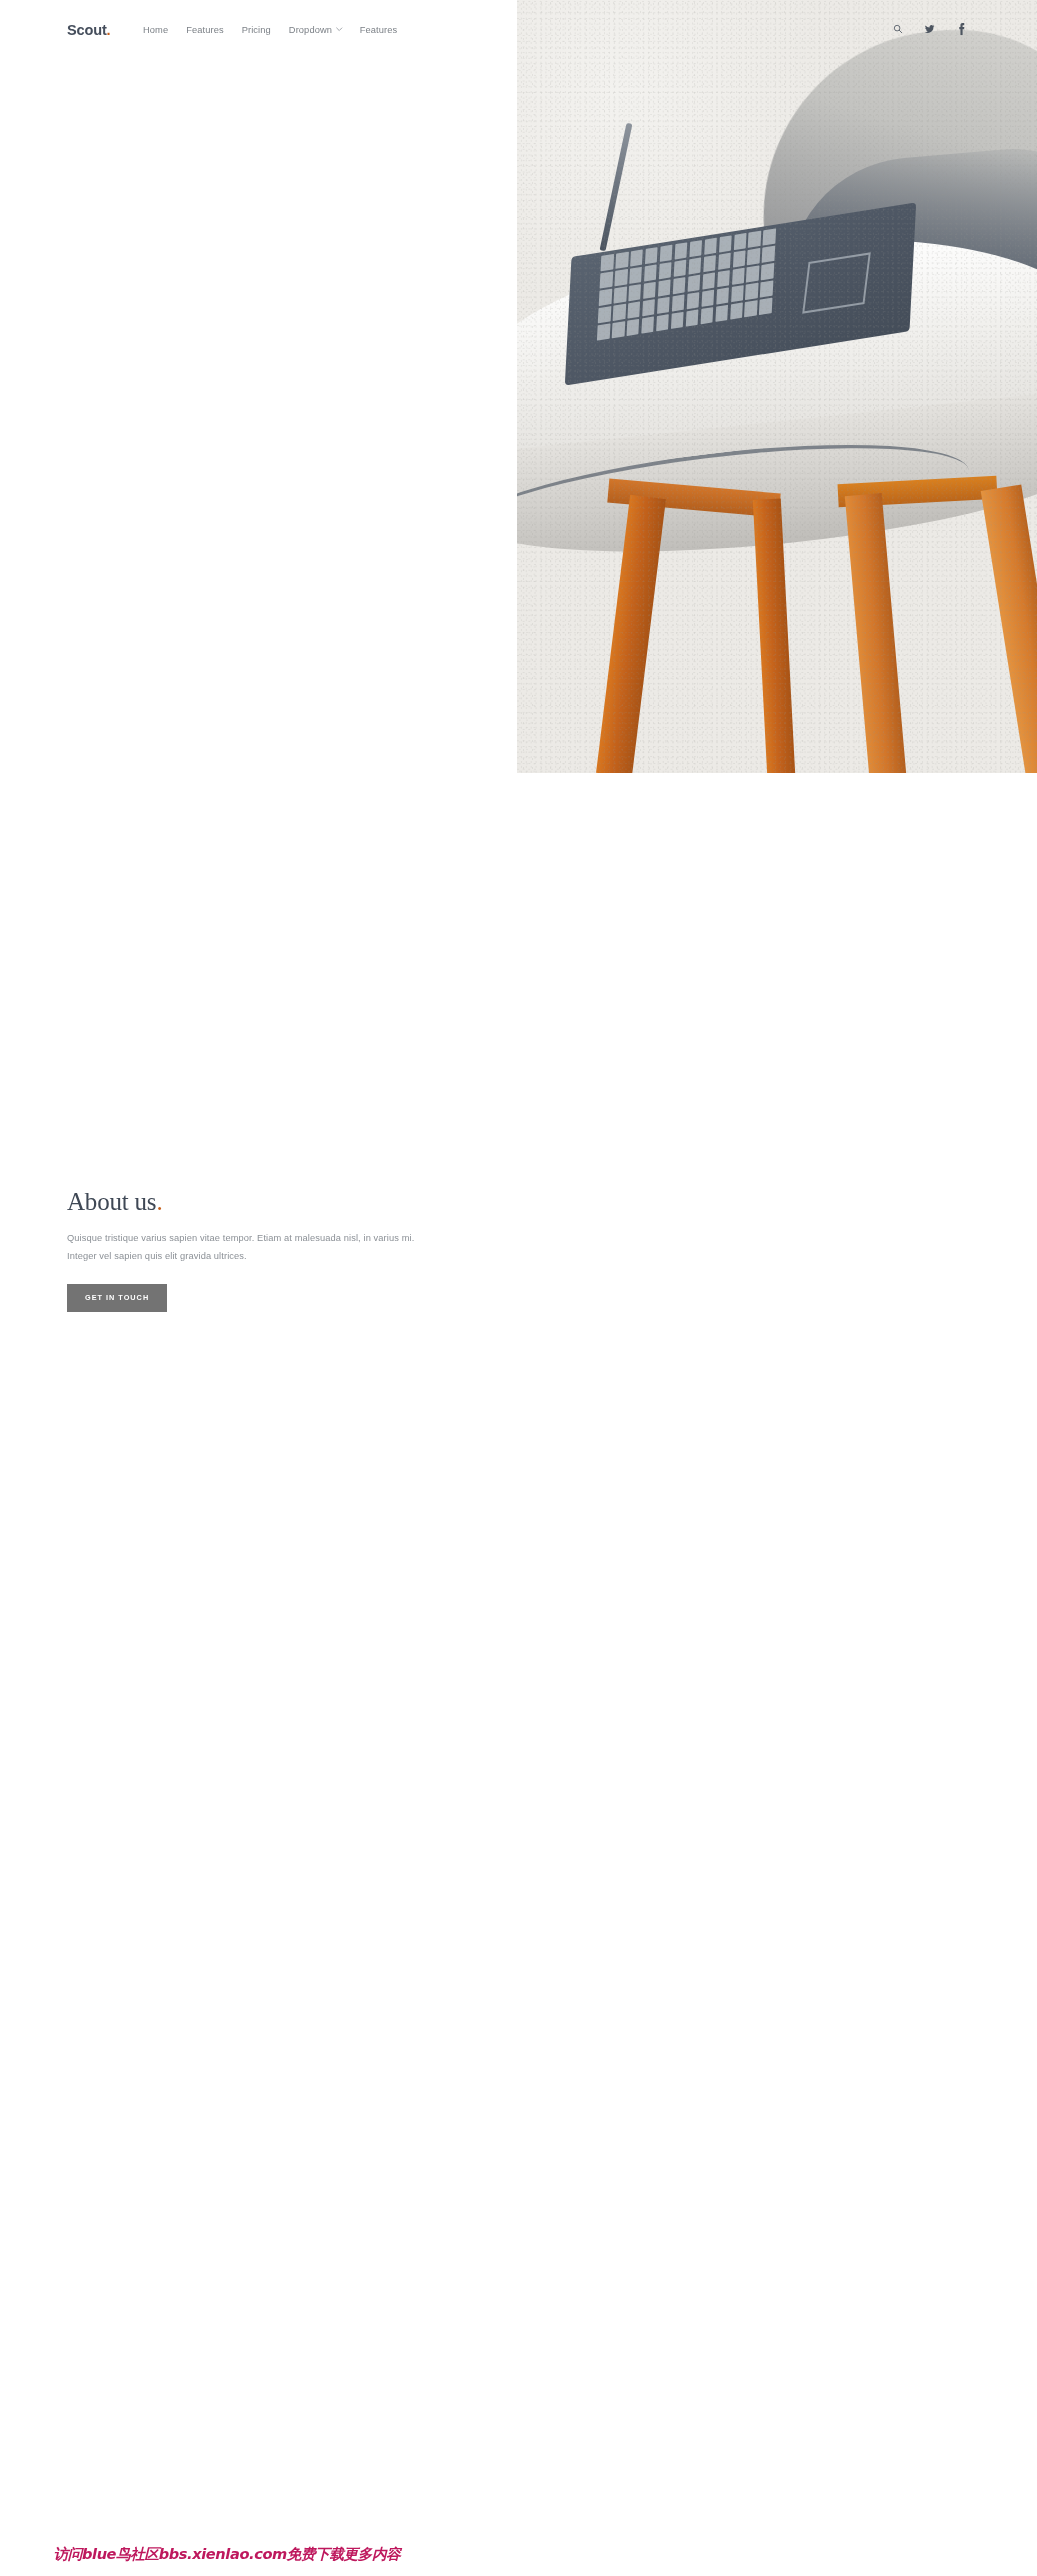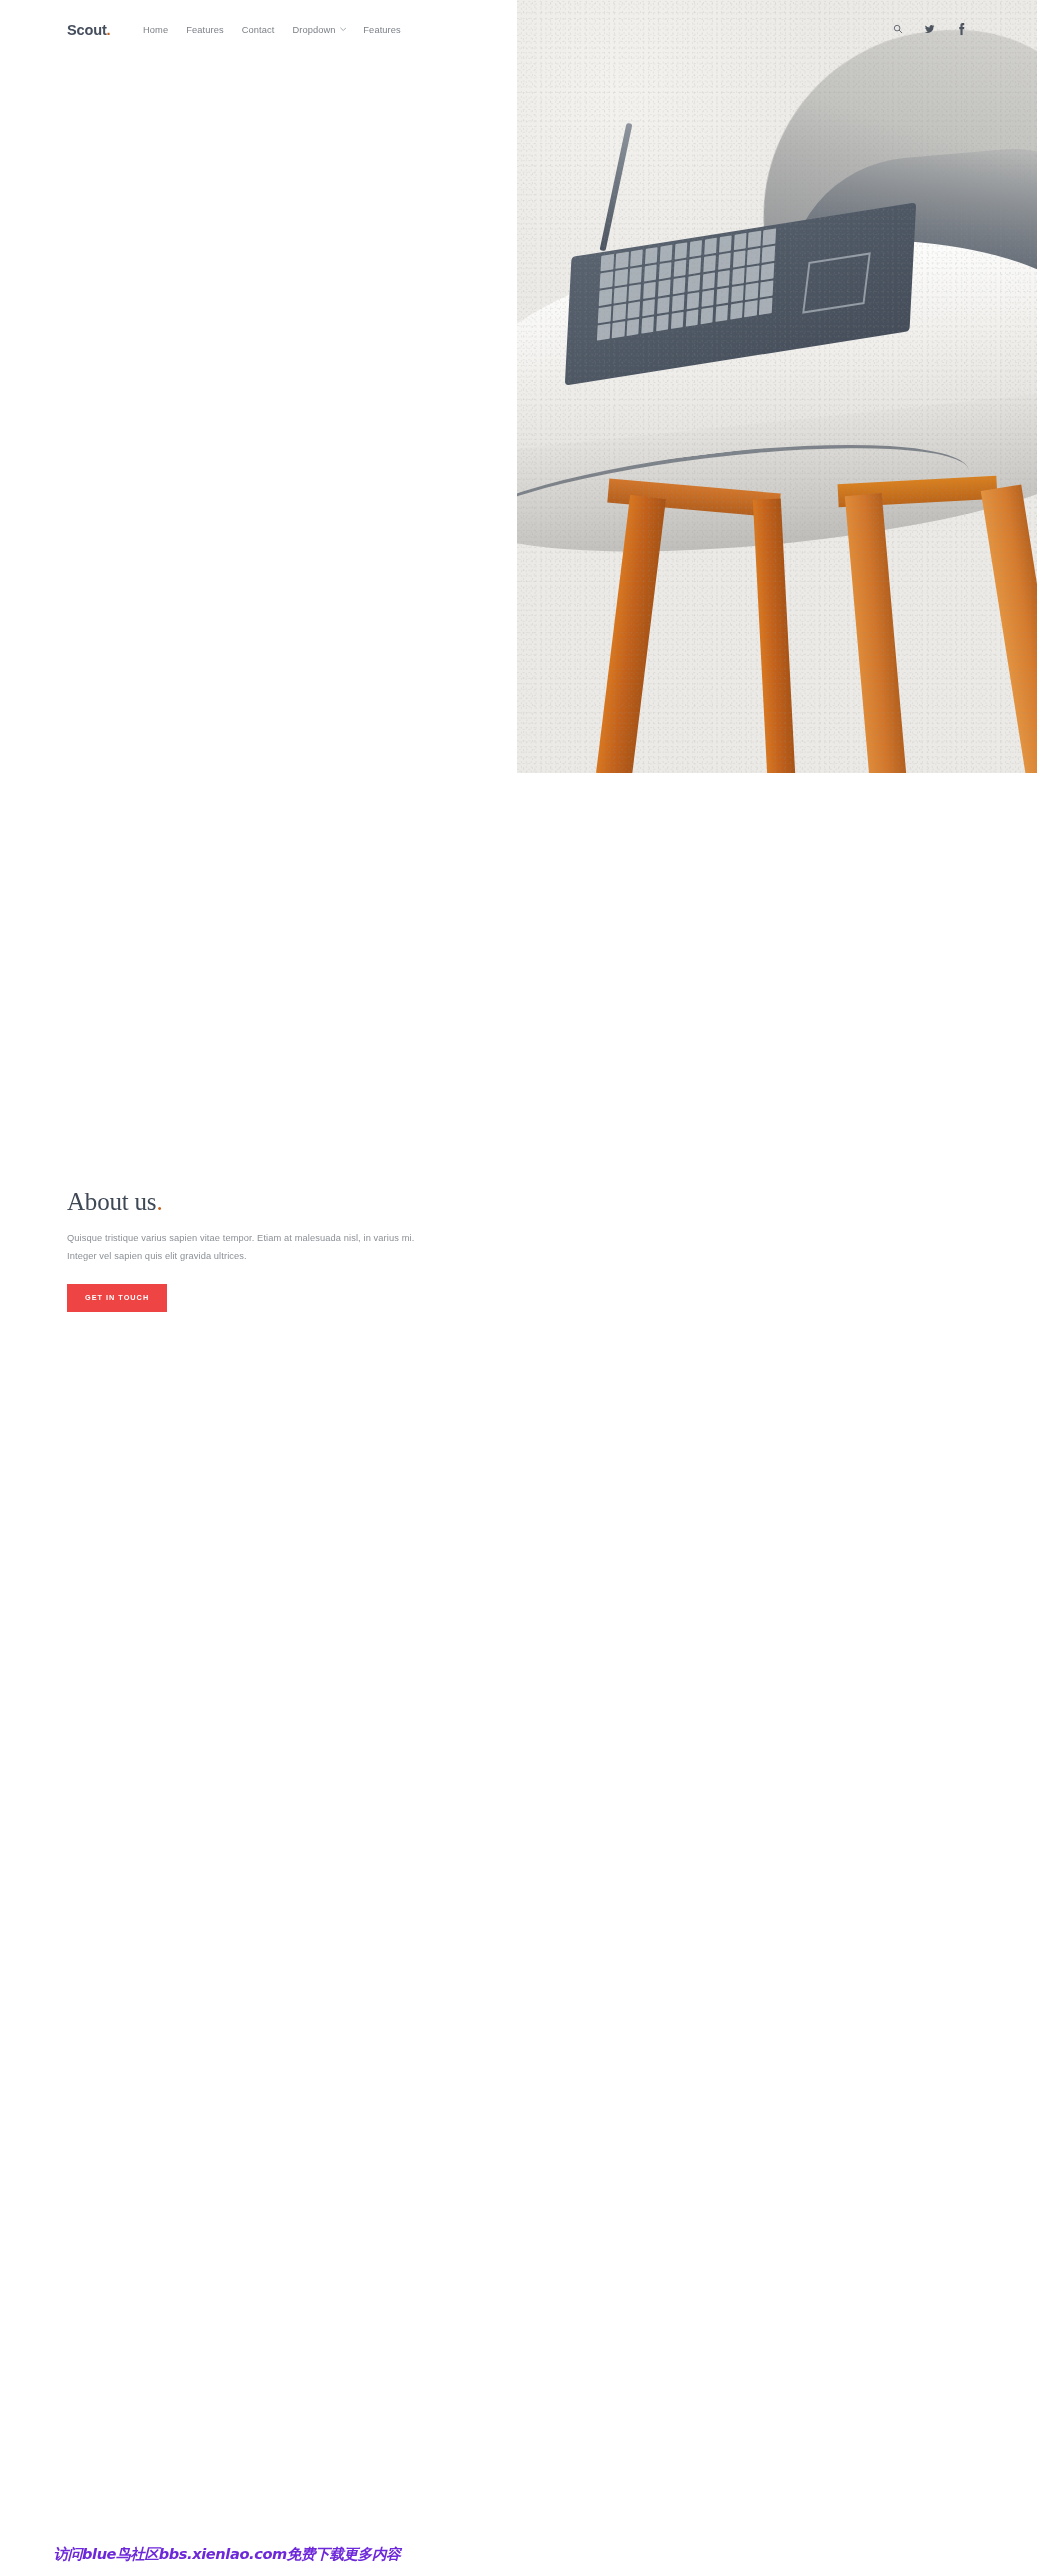--- a/index.html
+++ b/index.html
@@ -131,32 +131,32 @@
     font-size:25px; font-weight:normal; color:#3f4855; letter-spacing:-0.2px;
     line-height:1.1;
   }
   .about h1 .dot { color:#c65f1b; }
   .about p {
     margin-top:13px; font-size:9.3px; line-height:2.0; color:#8b9096;
     width:350px; letter-spacing:0.1px;
   }
   .btn {
     display:inline-block; margin-top:18px;
-    background:#ef4444; color:#fff;
+    background:#737373; color:#fff;
     font-size:7.3px; font-weight:bold; letter-spacing:1px;
     padding:9.7px 18px; border:0; cursor:pointer; text-transform:uppercase;
   }
 
   
   .watermark {
     position:absolute; left:0; top:2545px; width:454px;
     text-align:center;
     font-family:"DejaVu Sans", sans-serif;
     font-size:14.6px; font-weight:bold; font-style:italic;
-    color:#6d28d9; letter-spacing:-0.4px; white-space:nowrap;
+    color:#be185d; letter-spacing:-0.4px; white-space:nowrap;
   }
 </style>
 </head>
 <body>
 
 <div class="page">
 
   <div class="hero-image">
     <div class="hero-bg"></div>
     <div class="chair-back"></div>
@@ -252,21 +252,21 @@
     <div class="logo"><span>Scout</span><span class="dot">.</span></div>
 
     <nav class="nav">
       <div class="nav-item">
         <span>Home</span>
       </div>
       <div class="nav-item">
         <span>Features</span>
       </div>
       <div class="nav-item">
-        <span>Contact</span>
+        <span>Pricing</span>
       </div>
       <div class="nav-item">
         <span>Dropdown</span>
         <span class="chev">
           <svg width="6.5" height="6.5" viewBox="0 0 10 10">
               <path d="M1 3 L5 7 L9 3" fill="none" stroke="#8a8f95" stroke-width="1.2" stroke-linecap="round"></path>
             </svg>
         </span>
       </div>
       <div class="nav-item">

